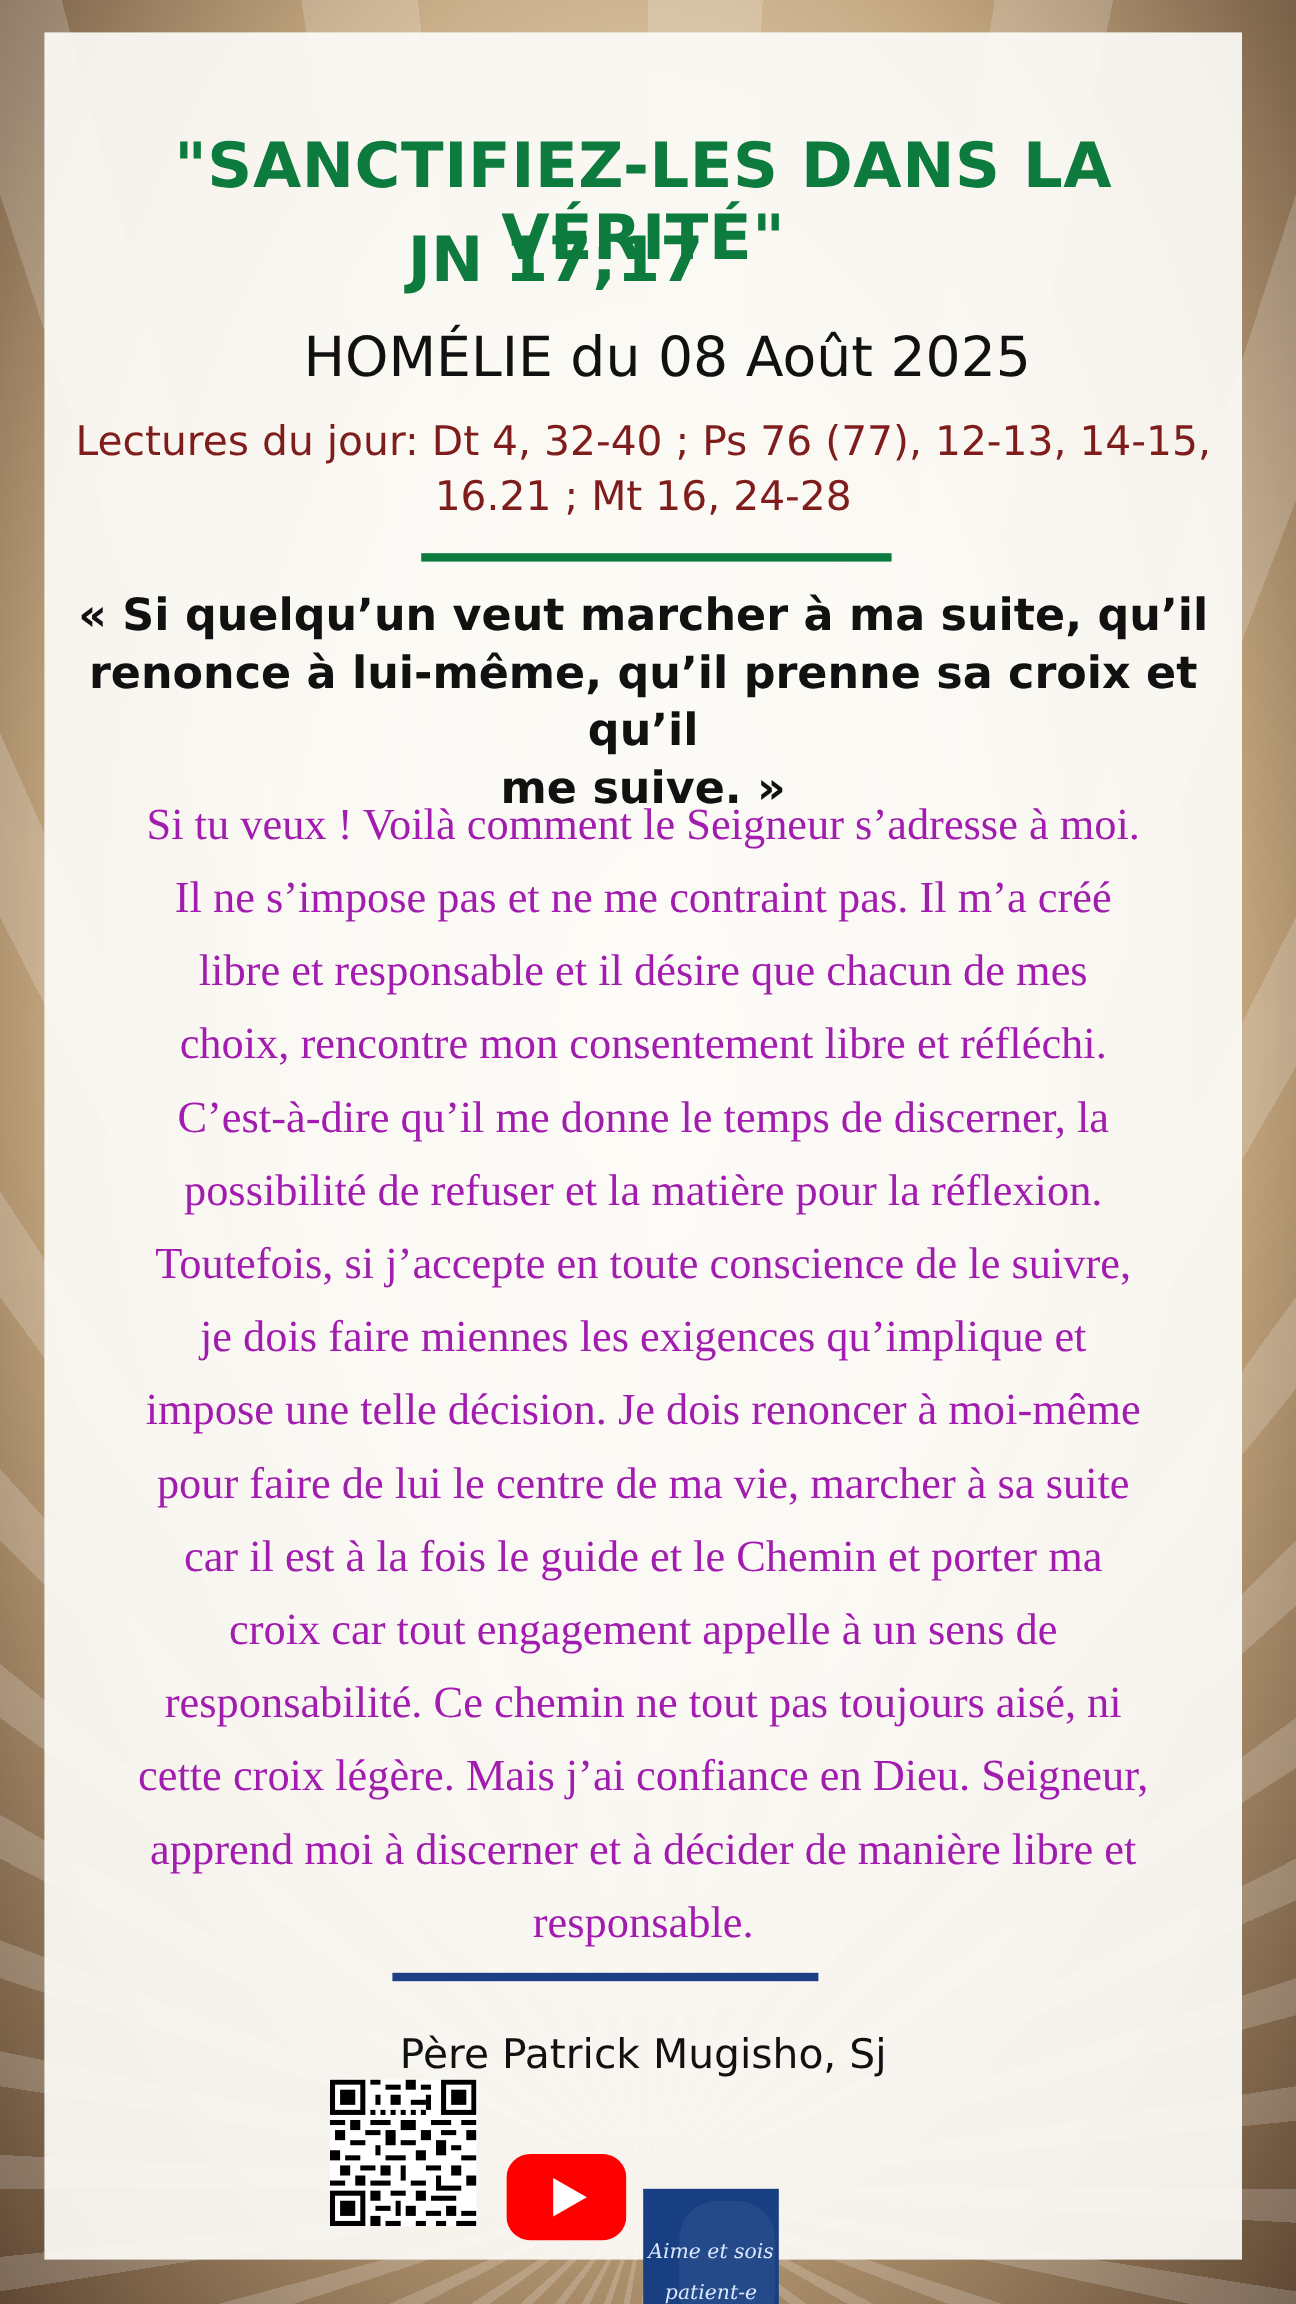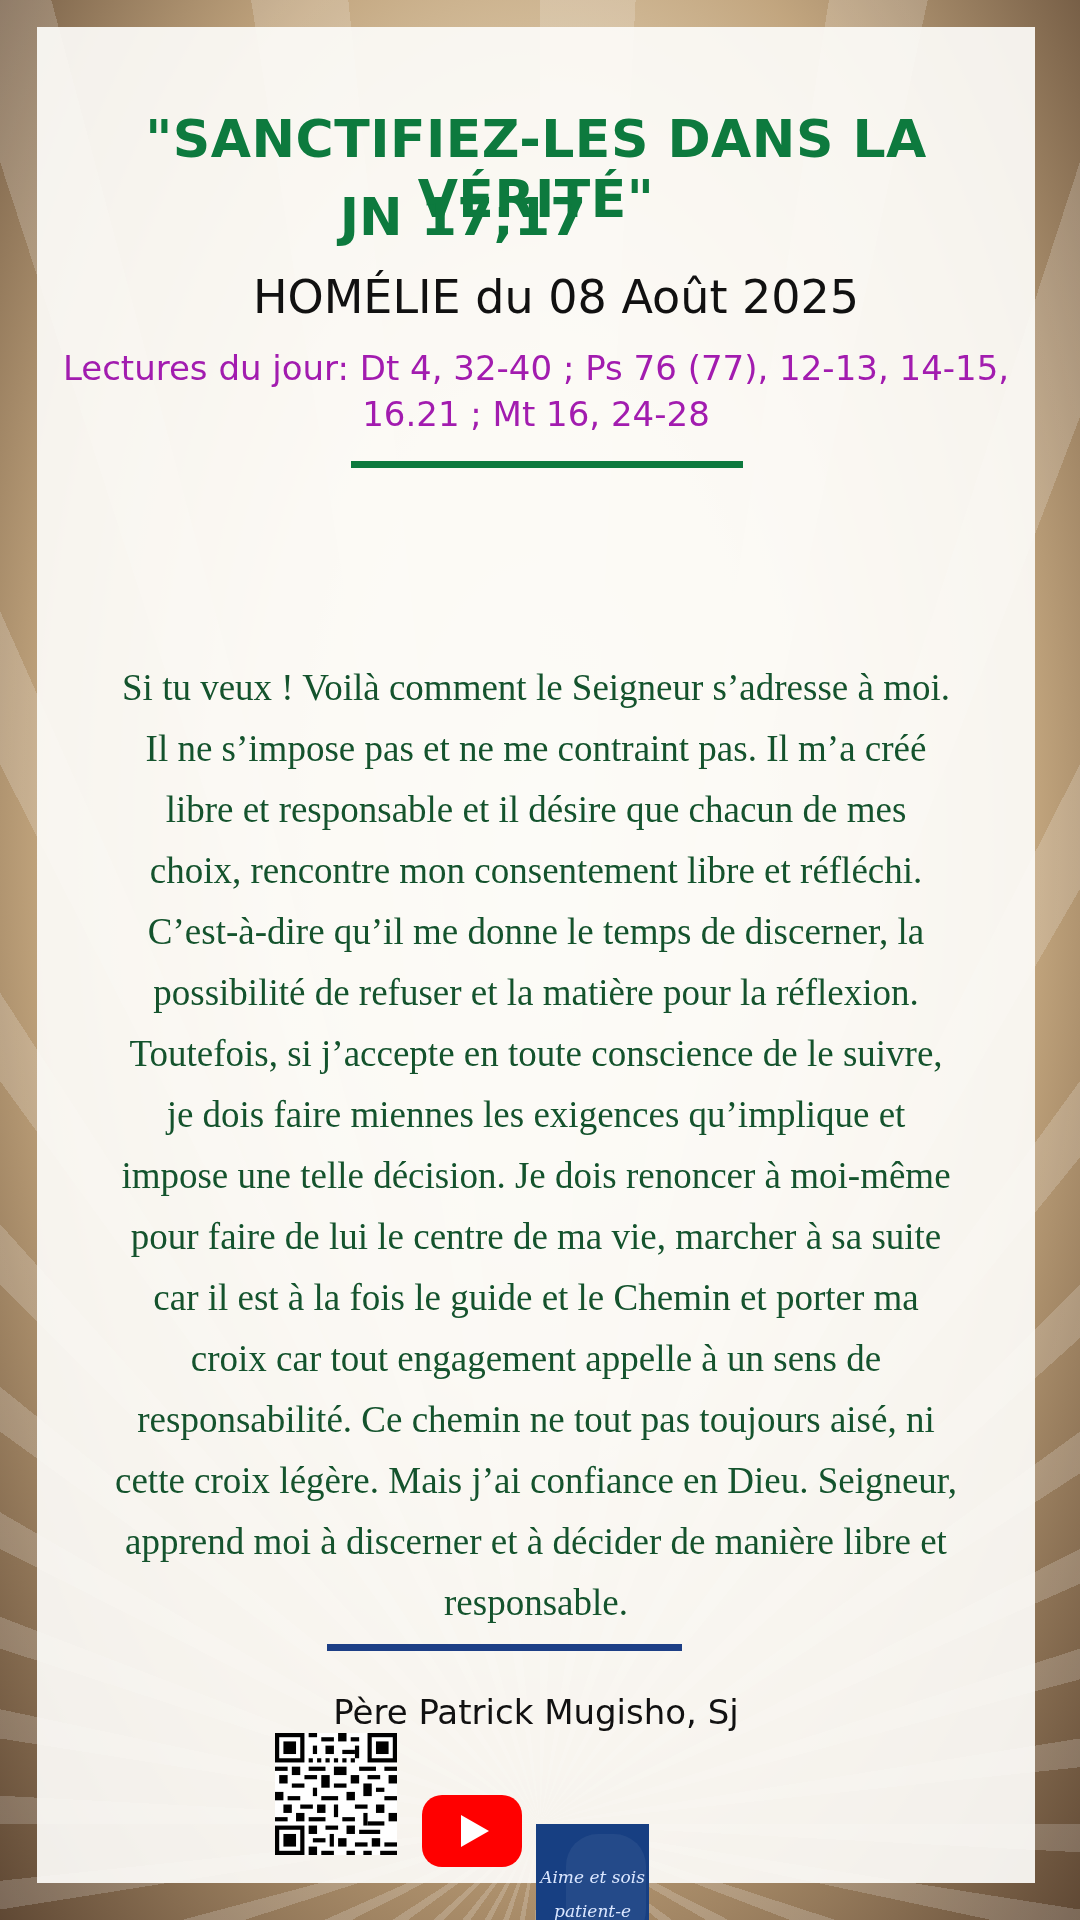--- a/index.html
+++ b/index.html
@@ -31,33 +31,33 @@
       position: absolute; left: 0; right: 6px; top: 160px;
       color: #0d7a3e; font-weight: bold; font-size: 52px;
       padding-right: 140px;
     }
     .homelie {
       position: absolute; left: 0; right: 0; top: 243px;
       color: #111; font-size: 46px; padding-left: 40px;
     }
     .lectures {
       position: absolute; left: 20px; right: 20px; top: 318px;
-      color: #a21caf; font-size: 34px; line-height: 46px; text-align: center;
+      color: #7f1d1d; font-size: 34px; line-height: 46px; text-align: center;
     }
     .green-rule {
       position: absolute; left: 314px; top: 434px; width: 392px; height: 7px;
       background: #0d7a3e;
     }
     .verse {
       position: absolute; left: 10px; right: 10px; top: 462px;
       color: #111; font-size: 37px; line-height: 48px; font-weight: bold;
     }
     .body-text {
       position: absolute; left: 0; right: 0; top: 630px;
-      color: #14532d; font-family: "Liberation Serif", serif; font-size: 37px; line-height: 61px;
+      color: #a21caf; font-family: "Liberation Serif", serif; font-size: 37px; line-height: 61px;
     }
     .body-text div { white-space: nowrap; }
     .blue-rule {
       position: absolute; left: 290px; top: 1617px; width: 355px; height: 7px;
       background: #1d3f86;
     }
     .author {
       position: absolute; left: 0; right: 0; top: 1665px;
       color: #111; font-size: 34px; font-weight: normal;
     }
@@ -89,20 +89,25 @@
 <div class="card">
   <div class="title">"SANCTIFIEZ-LES DANS LA VÉRITÉ"</div>
   <div class="ref">JN 17;17</div>
   <div class="homelie">HOMÉLIE du 08 Août 2025</div>
   <div class="lectures">
     <div>Lectures du jour:  Dt 4, 32-40 ; Ps 76 (77), 12-13, 14-15,</div>
     <div>16.21 ; Mt 16, 24-28</div>
   </div>
   <div class="green-rule"></div>
 
+  <div class="verse">
+    <div>« Si quelqu’un veut marcher à ma suite, qu’il</div>
+    <div>renonce à lui-même, qu’il prenne sa croix et qu’il</div>
+    <div>me suive. »</div>
+  </div>
 
   <div class="body-text">
     <div>Si tu veux ! Voilà comment le Seigneur s’adresse à moi.</div>
     <div>Il ne s’impose pas et ne me contraint pas. Il m’a créé</div>
     <div>libre et responsable et il désire que chacun de mes</div>
     <div>choix, rencontre mon consentement libre et réfléchi.</div>
     <div>C’est-à-dire qu’il me donne le temps de discerner, la</div>
     <div>possibilité de refuser et la matière pour la réflexion.</div>
     <div>Toutefois, si j’accepte en toute conscience de le suivre,</div>
     <div>je dois faire miennes les exigences qu’implique et</div>

